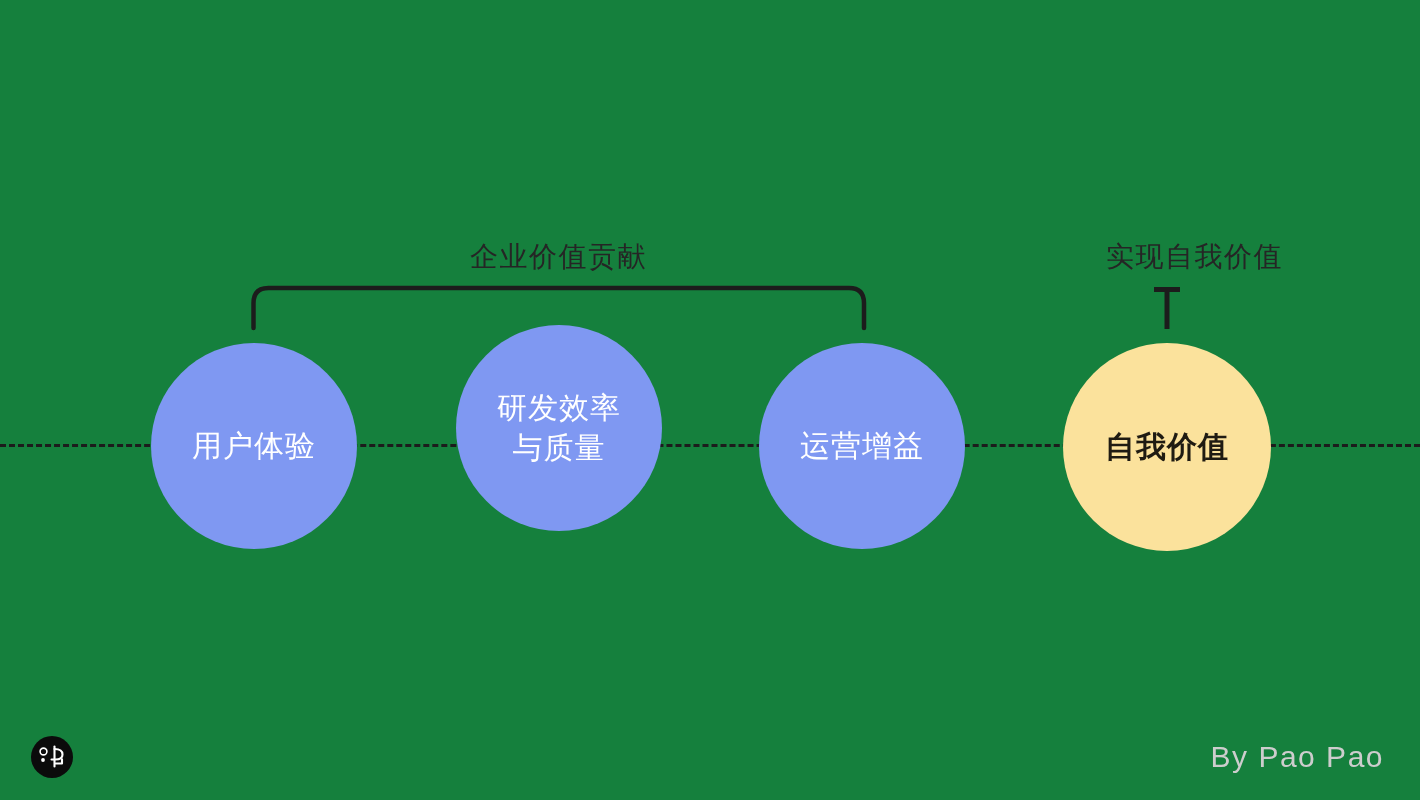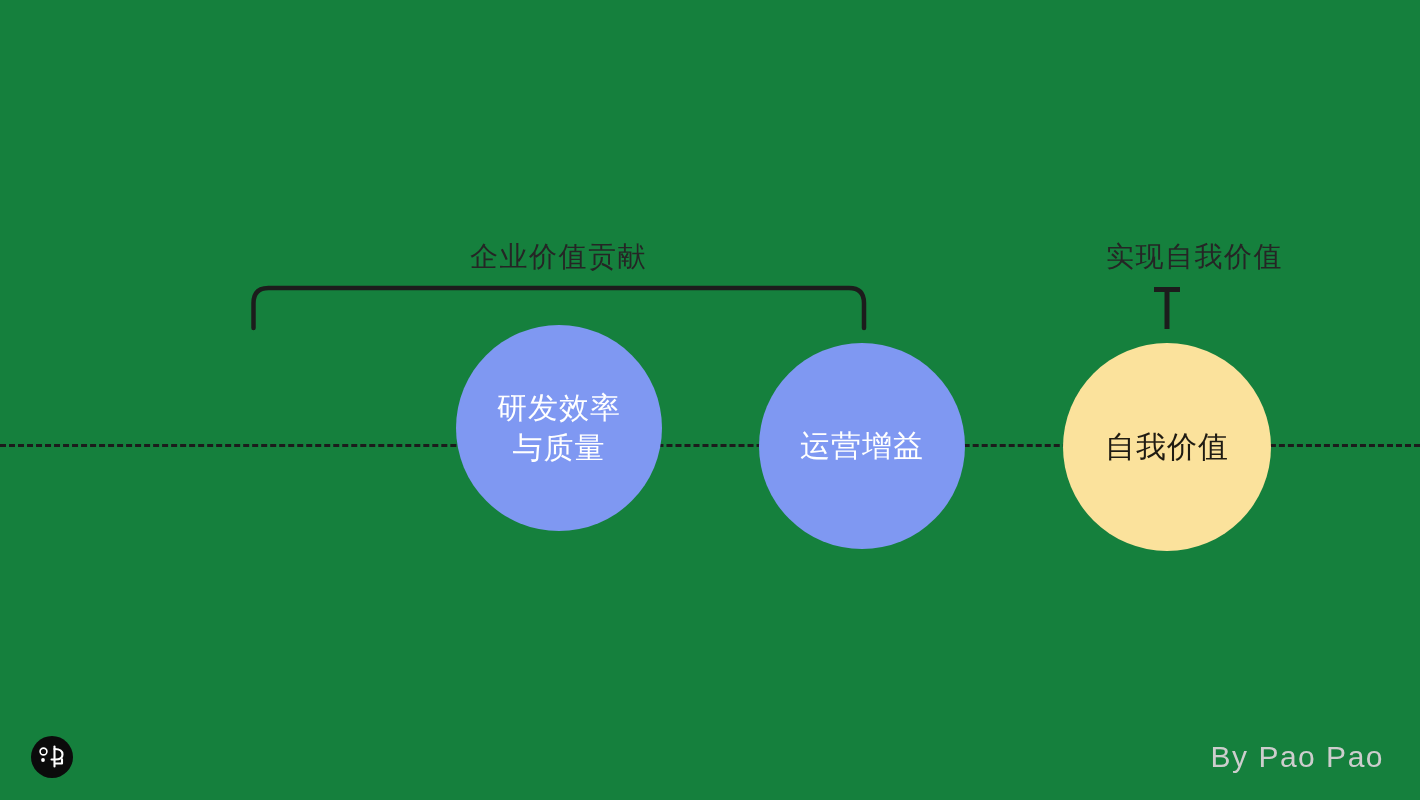--- a/index.html
+++ b/index.html
@@ -43,20 +43,21 @@
   }
   .node-blue {
     background: #7f98f2;
     color: #ffffff;
     font-size: 30px;
   }
   .node-yellow {
     background: #fbe29c;
     color: #1f1b12;
     font-size: 30px;
+    font-weight: bold;
   }
   .node-label {
     display: block;
     white-space: pre-line;
   }
 
   #node-0 { left: 151px; top: 343px; width: 206px; height: 206px; }
   #node-1 { left: 456px; top: 325px; width: 206px; height: 206px; }
   #node-2 { left: 759px; top: 343px; width: 206px; height: 206px; }
   #node-3 { left: 1063px; top: 343px; width: 208px; height: 208px; }
@@ -111,20 +112,23 @@
 
     <path d="M 253.5 328 L 253.5 303 Q 253.5 288 268.5 288 L 849 288 Q 864 288 864 303 L 864 328" fill="none" stroke="#1c1c1c" stroke-width="4.5" stroke-linecap="round" stroke-linejoin="round"></path>
 
     <path d="M 1154 289.5 L 1180 289.5 M 1167 289.5 L 1167 329" fill="none" stroke="#1c1c1c" stroke-width="5" stroke-linecap="butt"></path>
   </svg>
 
   <div class="group-caption" id="caption-enterprise">企业价值贡献</div>
 
   <div class="group-caption" id="caption-self">实现自我价值</div>
 
+  <div class="node node-blue" id="node-0">
+    <span class="node-label">用户体验</span>
+  </div>
 
   <div class="node node-blue" id="node-1">
     <span class="node-label">研发效率
 与质量</span>
   </div>
 
   <div class="node node-blue" id="node-2">
     <span class="node-label">运营增益</span>
   </div>
 

